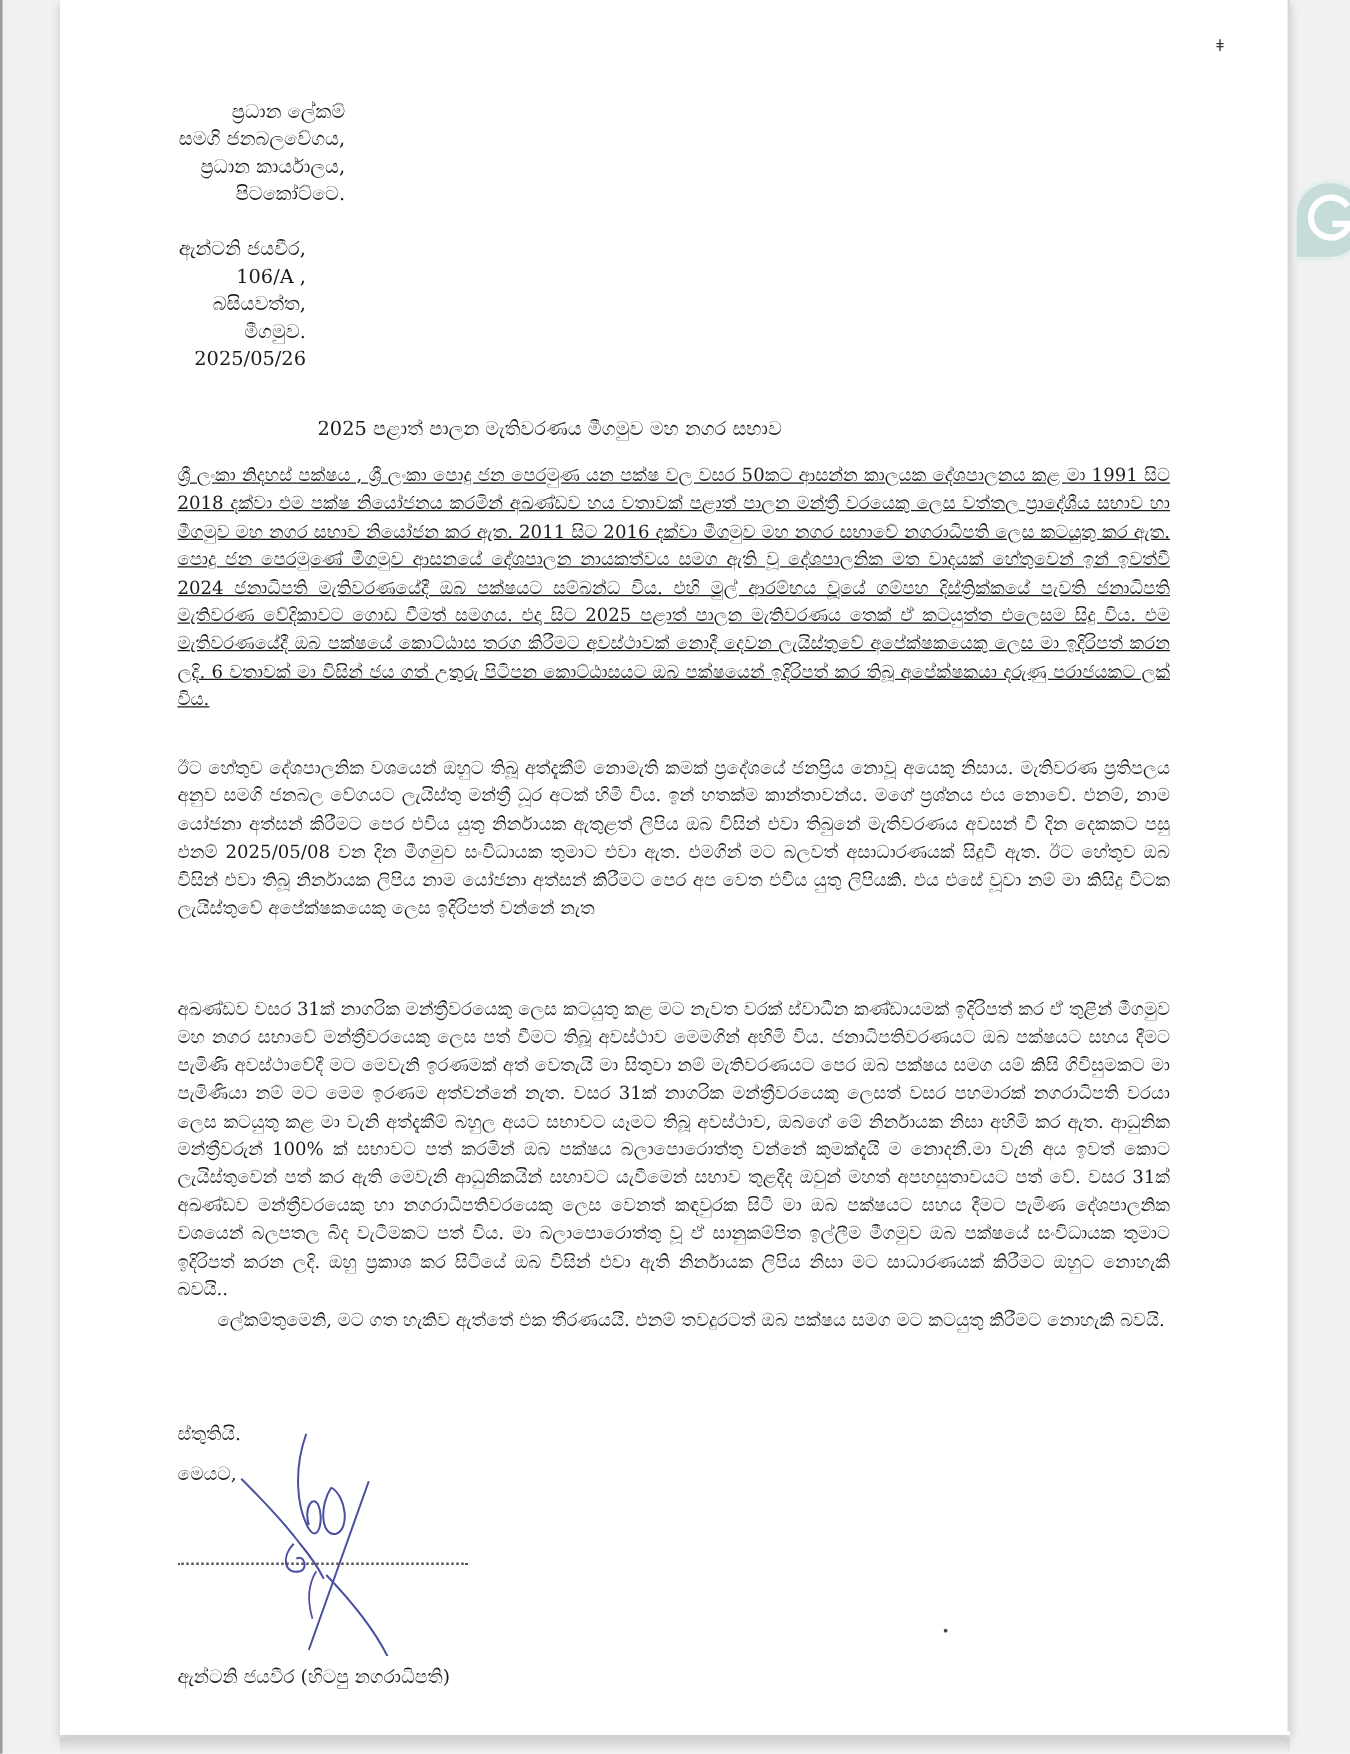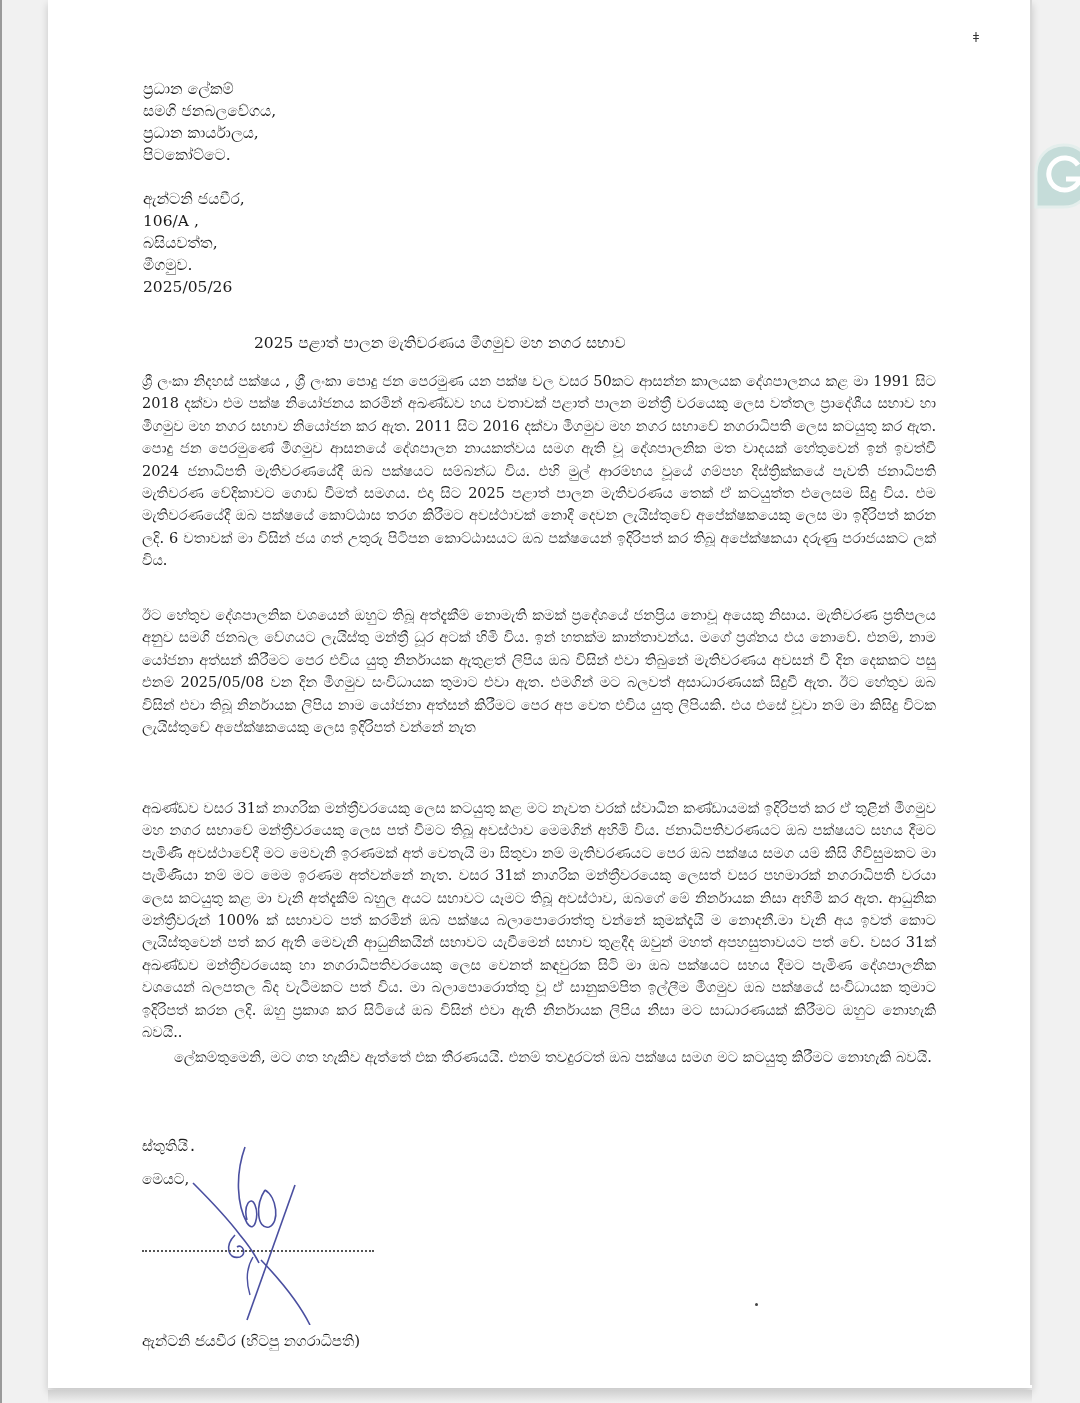--- a/index.html
+++ b/index.html
@@ -25,42 +25,42 @@
     position: absolute; left: 48px; top: 1390px; width: 984px; height: 13px;
     background: linear-gradient(#cfcfcf, #f1f1f1);
   }
   .corner-mark {
     position: absolute; left: 973px; top: 30px; font-size: 13px; color: #333;
   }
   .g-badge {
     position: absolute; left: 1034px; top: 143px; width: 60px; height: 66px;
   }
   .address {
-    position: absolute; left: 143px; font-size: 15.5px; line-height: 22px;
+    position: absolute; left: 143px; font-size: 15.5px; line-height: 22px; text-align: right;
   }
   .address div { white-space: nowrap; }
   .to-block { top: 78px; }
   .from-block { top: 188px; }
   .subject {
     position: absolute; left: 254px; top: 334px; font-size: 15.5px;
     white-space: nowrap;
   }
   .body-text {
     position: absolute; left: 142px; width: 794px;
     font-size: 14.5px; line-height: 22.4px; text-align: justify;
     margin: 0;
   }
-  .p1 { top: 370px; }
+  .p1 { top: 370px; text-decoration: underline; }
   .p2 { top: 604px; }
   .p3 { top: 797px; }
   .p4 { top: 1046px; margin-left: 32px; }
   .closing {
     position: absolute; left: 142px; font-size: 15px; white-space: nowrap;
   }
-  .thanks { top: 1138px; font-family: Liberation Mono, monospace; }
+  .thanks { top: 1138px; }
   .regards { top: 1170px; }
   .sign-line {
     position: absolute; left: 142px; top: 1250px; width: 232px;
     border-bottom: 2px dotted #555;
   }
   .signer { top: 1332px; }
   .signature {
     position: absolute; left: 185px; top: 1135px; width: 160px; height: 190px;
   }
   .dot-mark {

